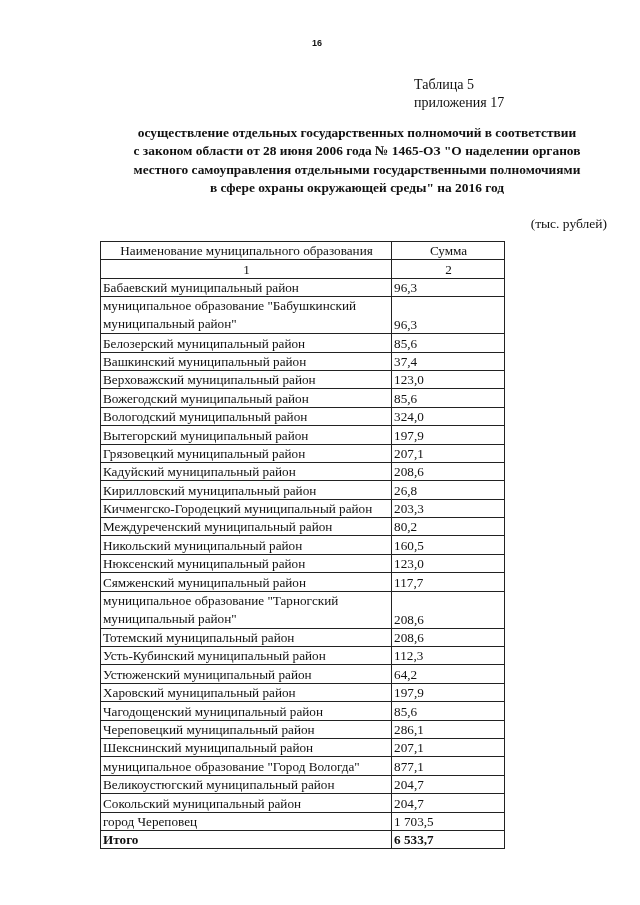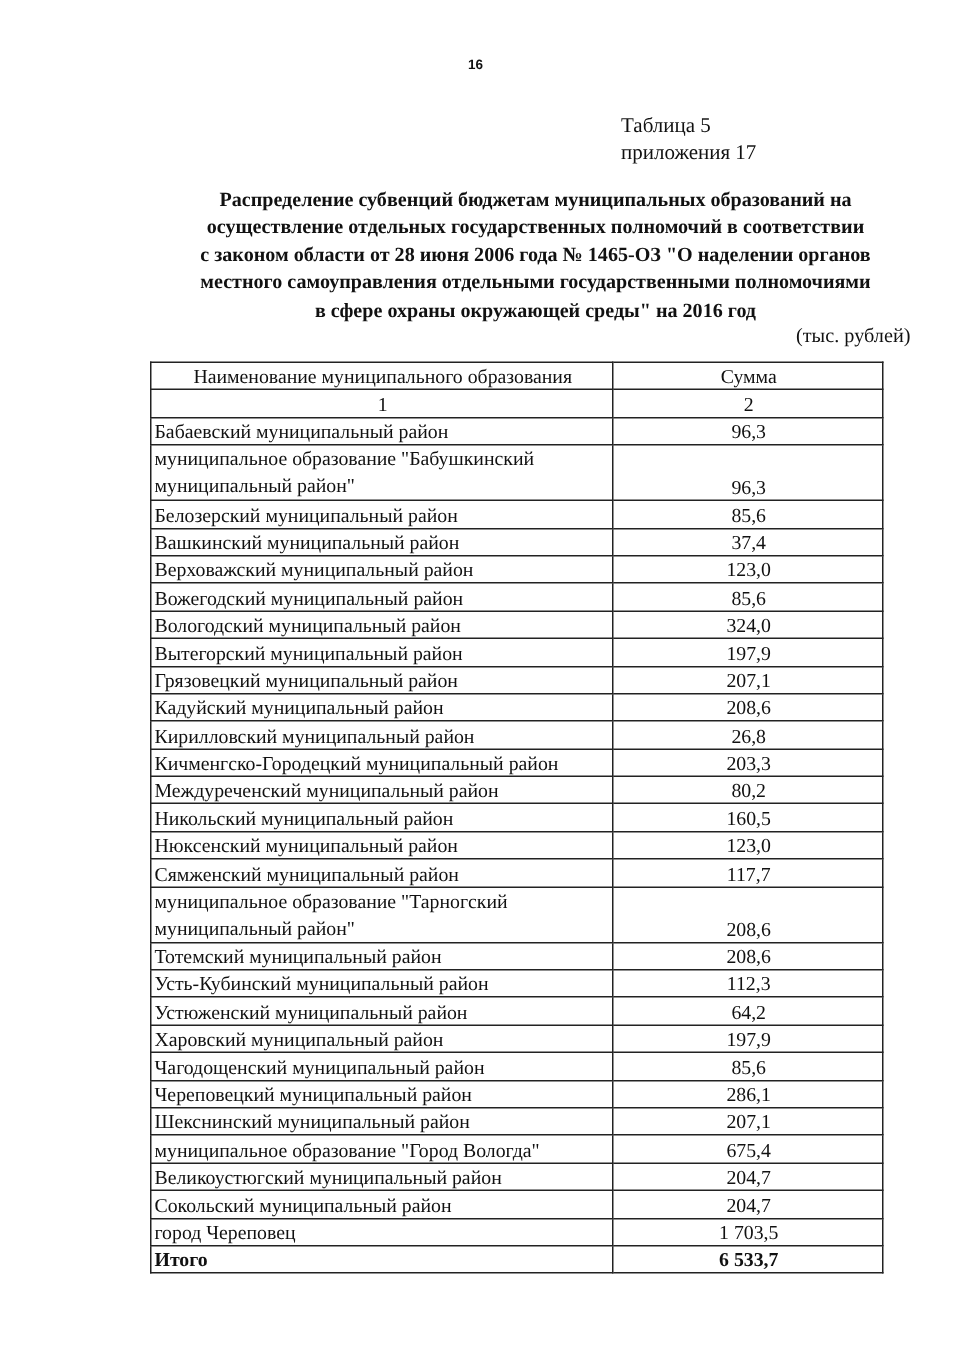--- a/index.html
+++ b/index.html
@@ -43,52 +43,51 @@
     .units {
       position: absolute;
       right: 33px;
       top: 216px;
       font-size: 13.5px;
     }
     table {
       position: absolute;
       left: 100px;
       top: 241px;
-      width: 489px;
+      width: 405px;
       border-collapse: collapse;
       font-size: 13.2px;
     }
     td, th {
       border: 1.2px solid #222;
       padding: 0 1px 0 2px;
       height: 17.4px;
       line-height: 17px;
       font-weight: normal;
       vertical-align: bottom;
       white-space: nowrap;
     }
     th { text-align: center; }
     td.name { width: 309px; margin-left: 32px; }
     td.name.wrap { white-space: normal; line-height: 18px; }
-    td.sum { text-align: center; width: 194px; }
+    td.sum { text-align: left; width: 194px; }
     tr.total td { font-weight: bold; }
     tr.colnum td { text-align: center; }
   </style>
 </head>
 <body>
 
 <div class="page-number">16</div>
 
 <div class="table-ref">
   <div>Таблица 5</div>
   <div>приложения 17</div>
 </div>
 
 <div class="title">
-  <div>Распределение субвенций бюджетам муниципальных образований на</div>
   <div>осуществление отдельных государственных полномочий в соответствии</div>
   <div>с законом области от 28 июня 2006 года № 1465-ОЗ "О наделении органов</div>
   <div>местного самоуправления отдельными государственными полномочиями</div>
   <div>в сфере охраны окружающей среды" на 2016 год</div>
 </div>
 
 <div class="units">(тыс. рублей)</div>
 
 <table>
   <thead>
@@ -193,21 +192,21 @@
       <tr>
         <td class="name">Череповецкий муниципальный район</td>
         <td class="sum">286,1</td>
       </tr>
       <tr>
         <td class="name">Шекснинский муниципальный район</td>
         <td class="sum">207,1</td>
       </tr>
       <tr>
         <td class="name">муниципальное образование "Город Вологда"</td>
-        <td class="sum">675,4</td>
+        <td class="sum">877,1</td>
       </tr>
       <tr>
         <td class="name">Великоустюгский муниципальный район</td>
         <td class="sum">204,7</td>
       </tr>
       <tr>
         <td class="name">Сокольский муниципальный район</td>
         <td class="sum">204,7</td>
       </tr>
       <tr>

